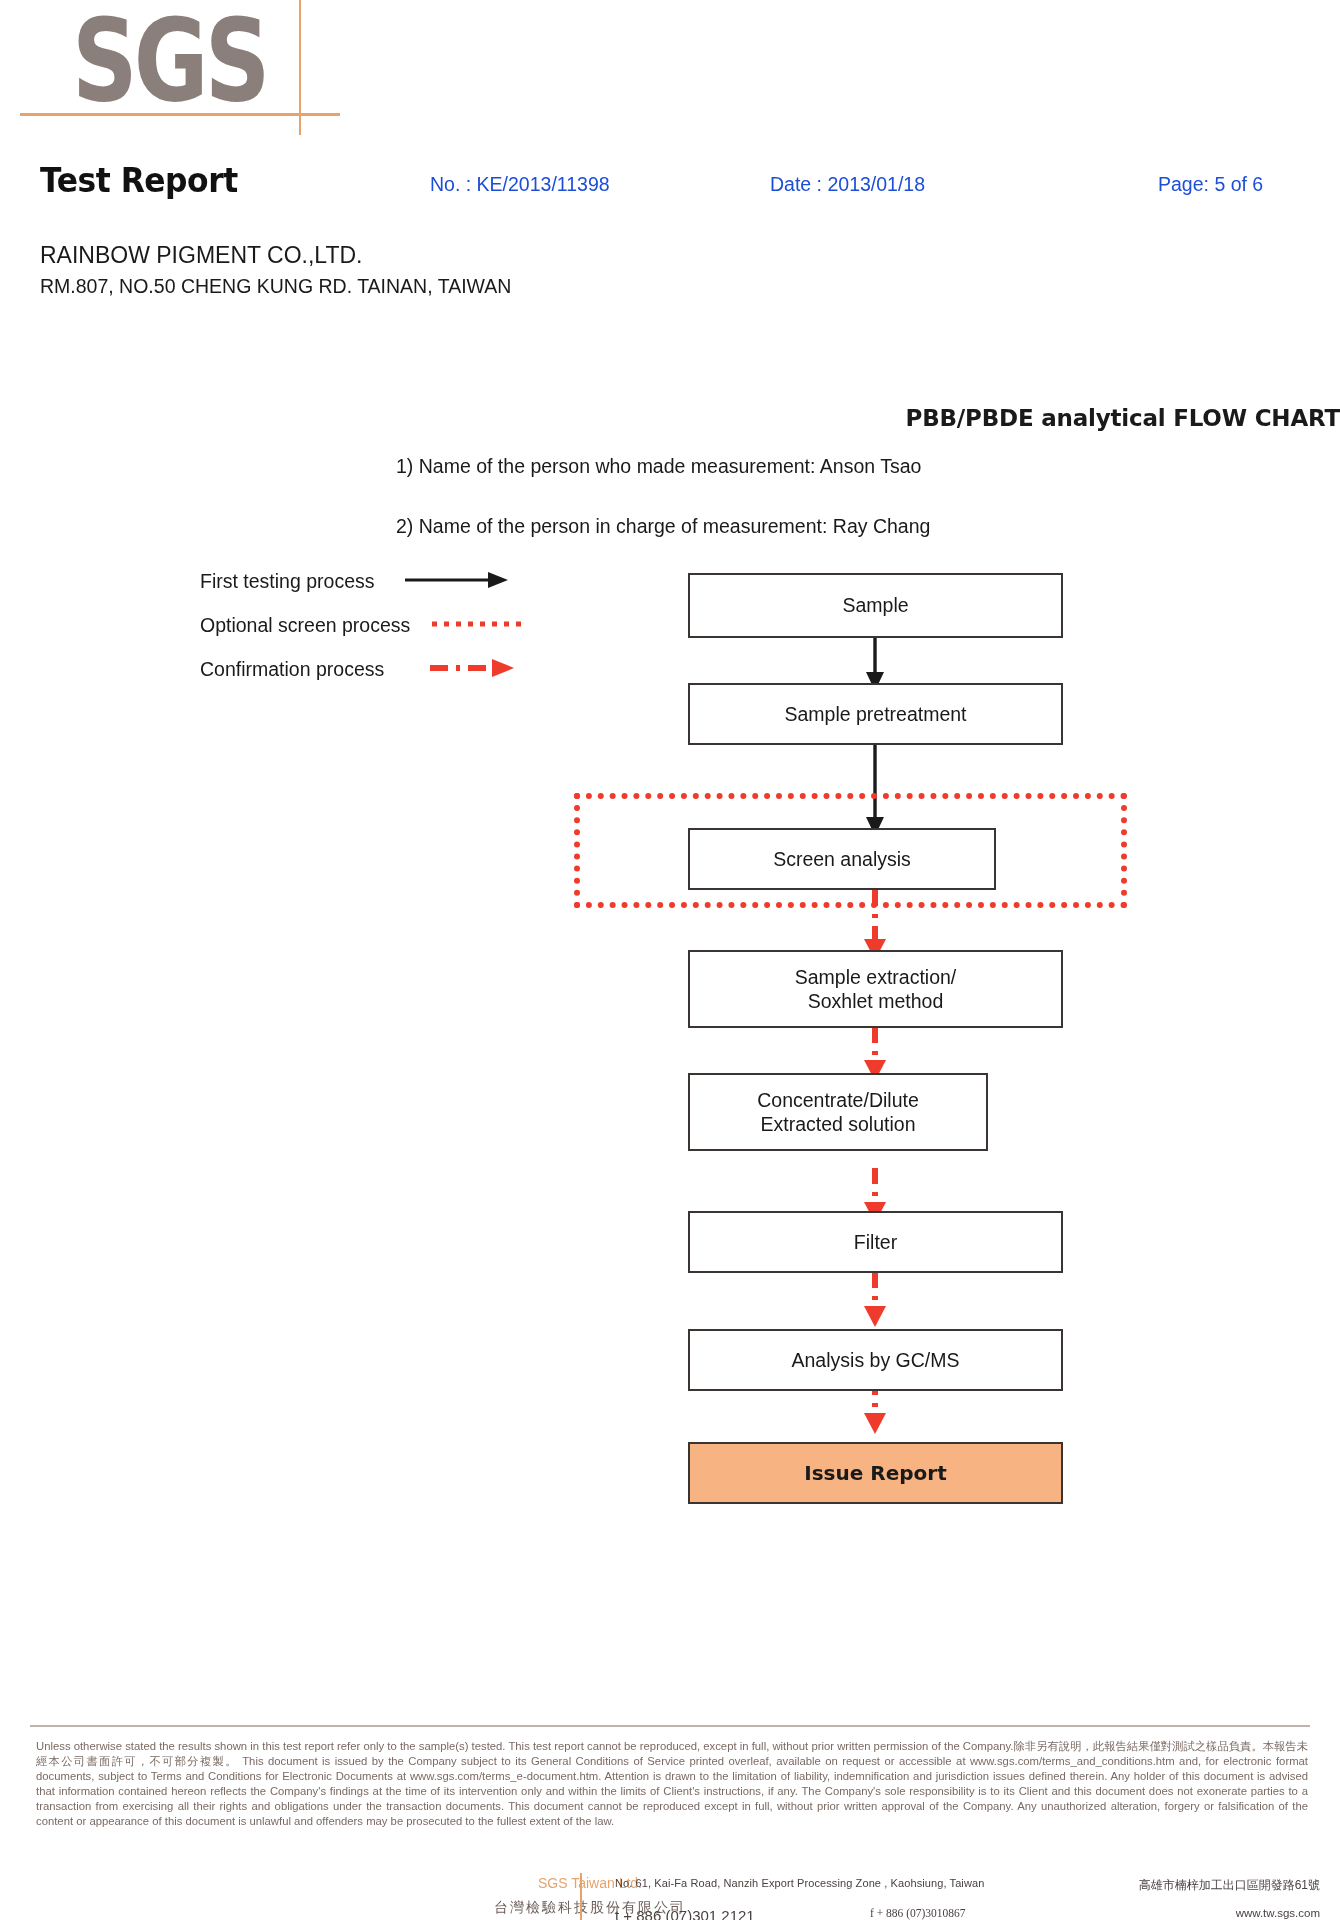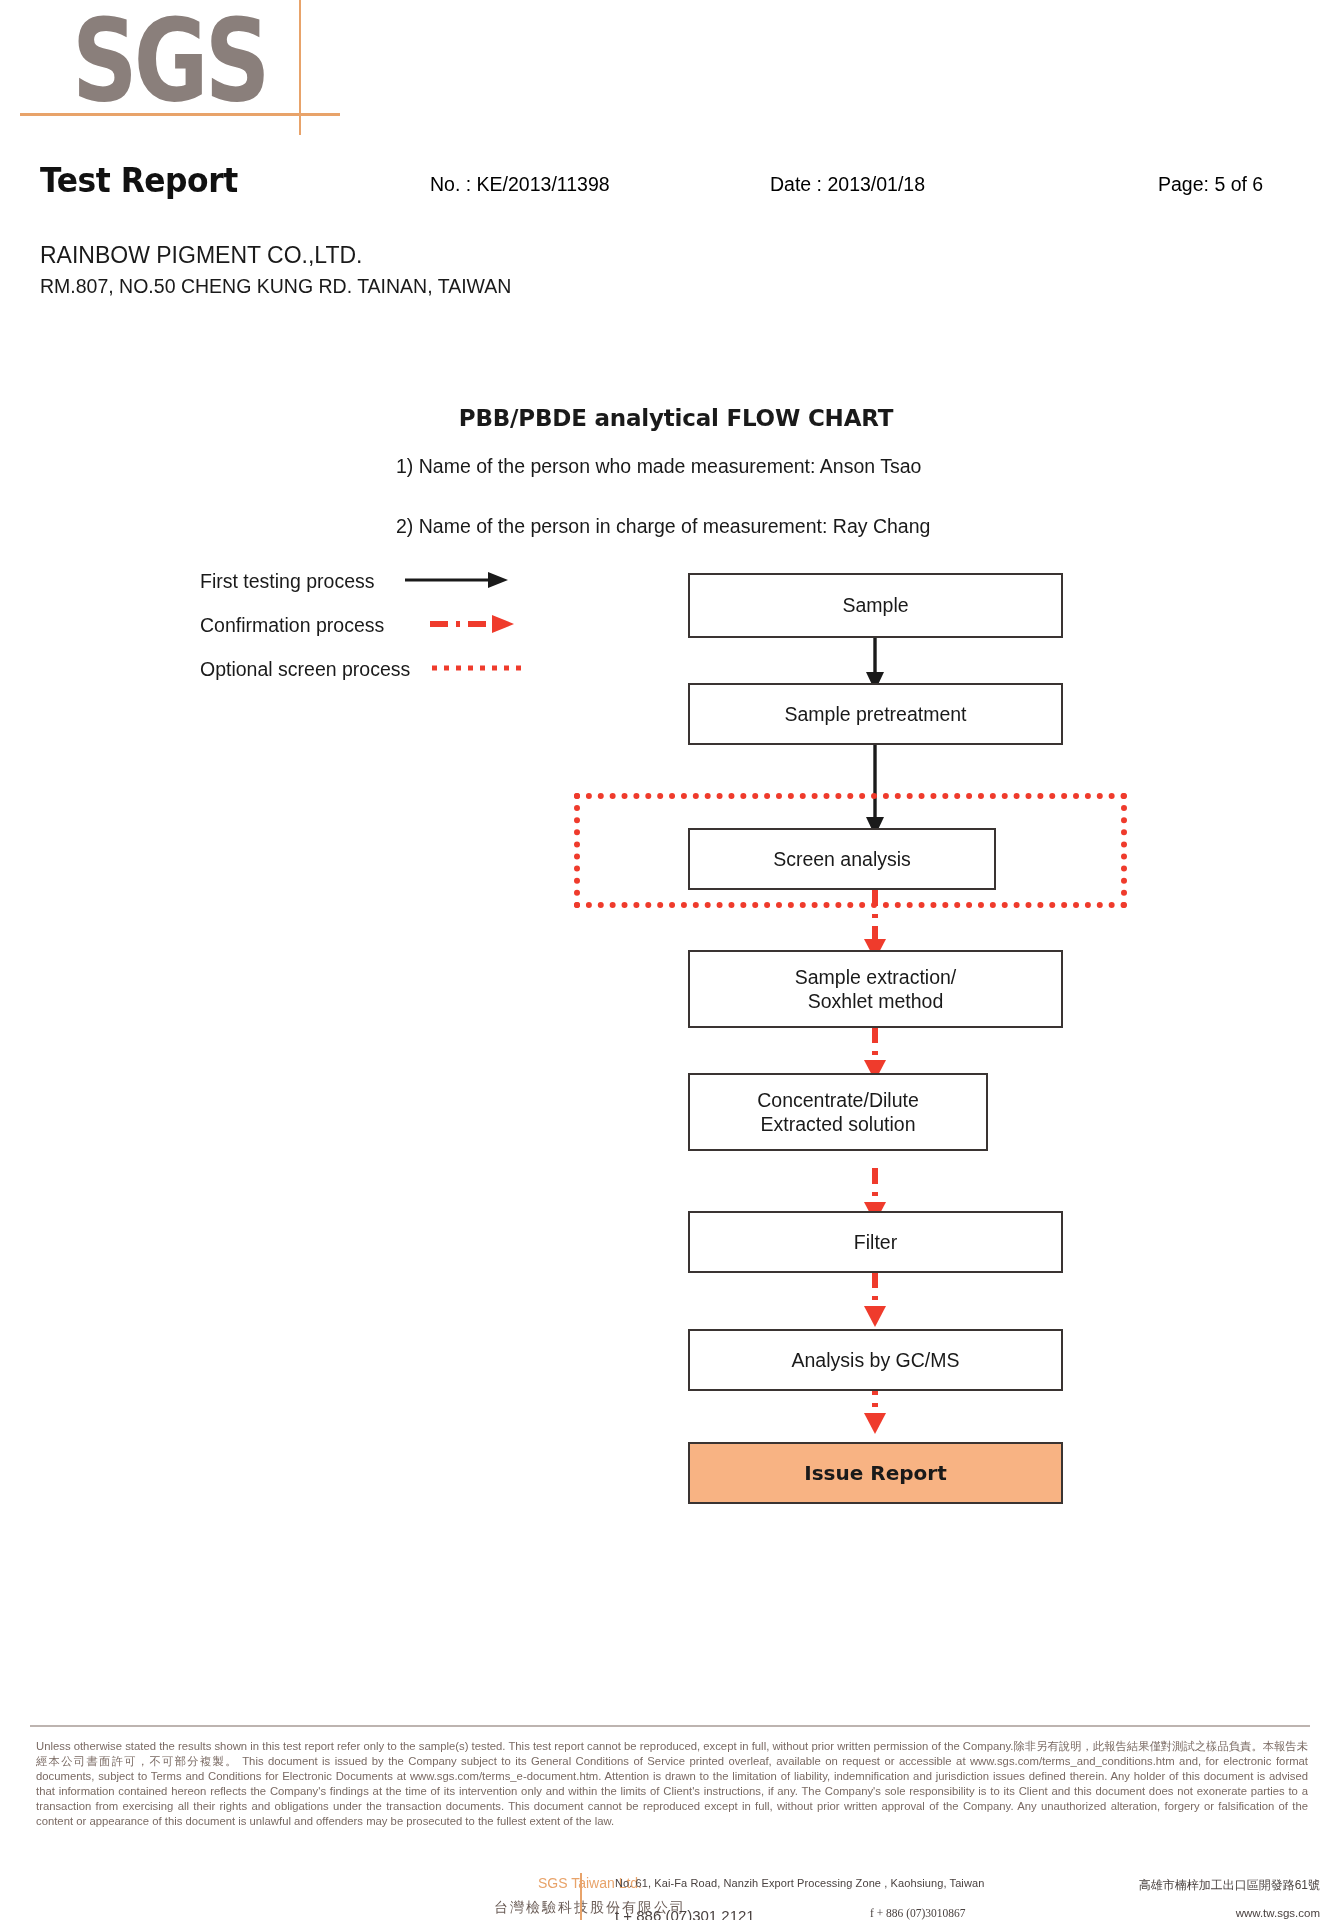--- a/index.html
+++ b/index.html
@@ -38,32 +38,32 @@
   
   #hdr-row { position:absolute; left:0; top:165px; width:1340px; height:42px; }
   #title-test-report {
     position:absolute; left:40px; top:-4px;
     font-family:"DejaVu Sans", sans-serif;
     font-weight:bold; font-size:33px;
     letter-spacing:-0.5px;
     transform:scaleX(0.95); transform-origin:left top;
     color:#111;
   }
-  .hdr-meta { position:absolute; top:8px; font-size:19.5px; color:#000000; white-space:nowrap; }
+  .hdr-meta { position:absolute; top:8px; font-size:19.5px; color:#1d4ed8; white-space:nowrap; }
   #hdr-no   { left:430px; }
   #hdr-date { left:770px; }
   #hdr-page { left:1158px; }
 
   #client-name { position:absolute; left:40px; top:242px; font-size:23px; }
   #client-addr { position:absolute; left:40px; top:275px; font-size:19.5px; }
 
   
   #chart-title {
     position:absolute; left:0; top:405px; width:1340px;
-    text-align:center;
+    text-align:right;
     font-family:"DejaVu Sans", sans-serif;
     font-weight:bold; font-size:23px;
     letter-spacing:-0.2px;
     padding-left:12px;
   }
   #note-1 { position:absolute; left:396px; top:455px; font-size:19.5px; }
   #note-2 { position:absolute; left:396px; top:515px; font-size:19.5px; }
 
   
   #legend { position:absolute; left:200px; top:568px; width:400px; }
@@ -151,30 +151,30 @@
 
 <div id="legend">
   <div class="legend-row">
     <span class="legend-label">First testing process</span>
     <svg class="legend-art" viewBox="0 0 400 30">
       <line x1="205" y1="12" x2="290" y2="12" stroke="#1a1a1a" stroke-width="3"></line>
       <polygon points="288,4 308,12 288,20" fill="#1a1a1a"></polygon>
     </svg>
   </div>
   <div class="legend-row">
+    <span class="legend-label">Optional screen process</span>
+    <svg class="legend-art" viewBox="0 0 400 30">
+      <line x1="232" y1="12" x2="322" y2="12" stroke="#ef3b2c" stroke-width="5" stroke-dasharray="5 7" stroke-linecap="butt"></line>
+    </svg>
+  </div>
+  <div class="legend-row">
     <span class="legend-label">Confirmation process</span>
     <svg class="legend-art" viewBox="0 0 400 30">
       <line x1="230" y1="12" x2="294" y2="12" stroke="#ef3b2c" stroke-width="6" stroke-dasharray="18 8 4 8" stroke-linecap="butt"></line>
       <polygon points="292,3 314,12 292,21" fill="#ef3b2c"></polygon>
-    </svg>
-  </div>
-  <div class="legend-row">
-    <span class="legend-label">Optional screen process</span>
-    <svg class="legend-art" viewBox="0 0 400 30">
-      <line x1="232" y1="12" x2="322" y2="12" stroke="#ef3b2c" stroke-width="5" stroke-dasharray="5 7" stroke-linecap="butt"></line>
     </svg>
   </div>
 </div>
 
 <svg id="flow" viewBox="0 0 1340 1920">
 
   <g>
     <line x1="875" y1="637" x2="875" y2="675" stroke="#1a1a1a" stroke-width="3.4"></line>
     <polygon points="866,672 884,672 875,691" fill="#1a1a1a"></polygon>
   </g>

